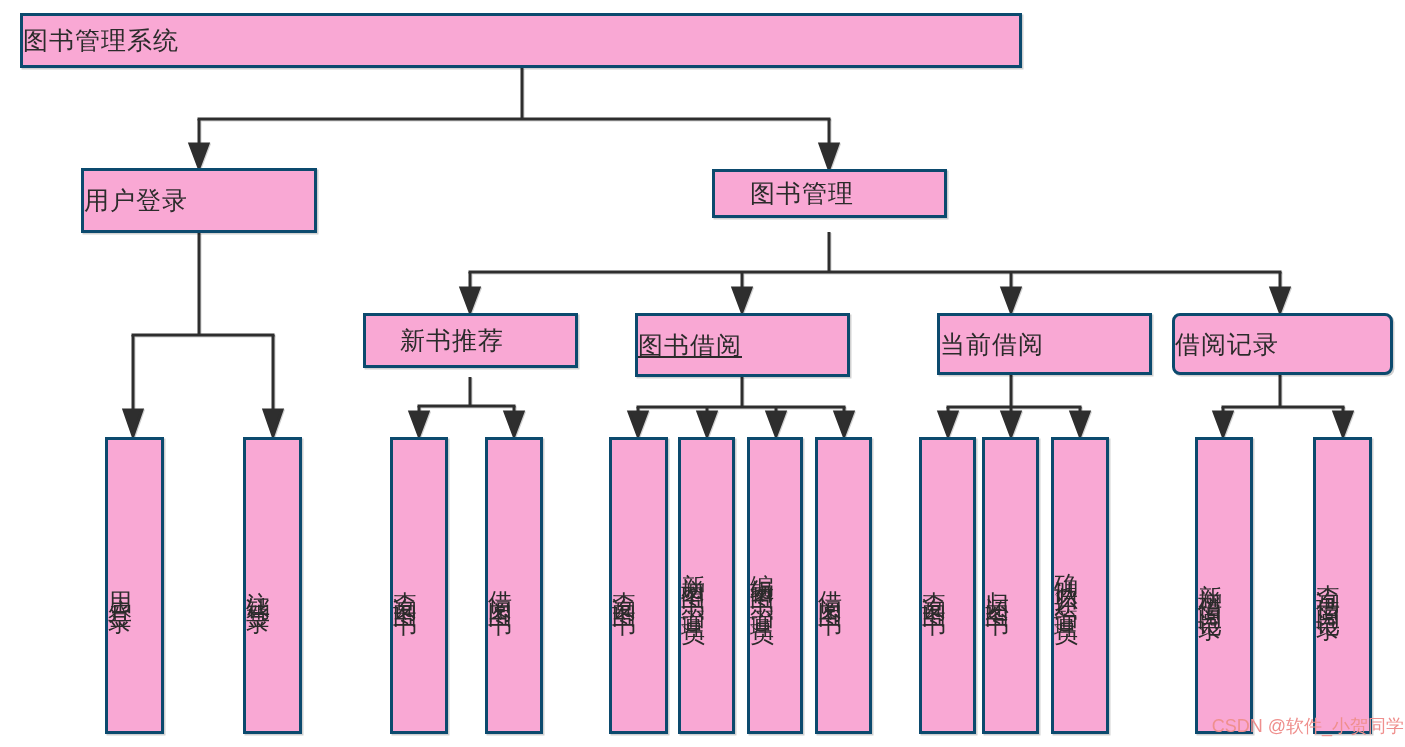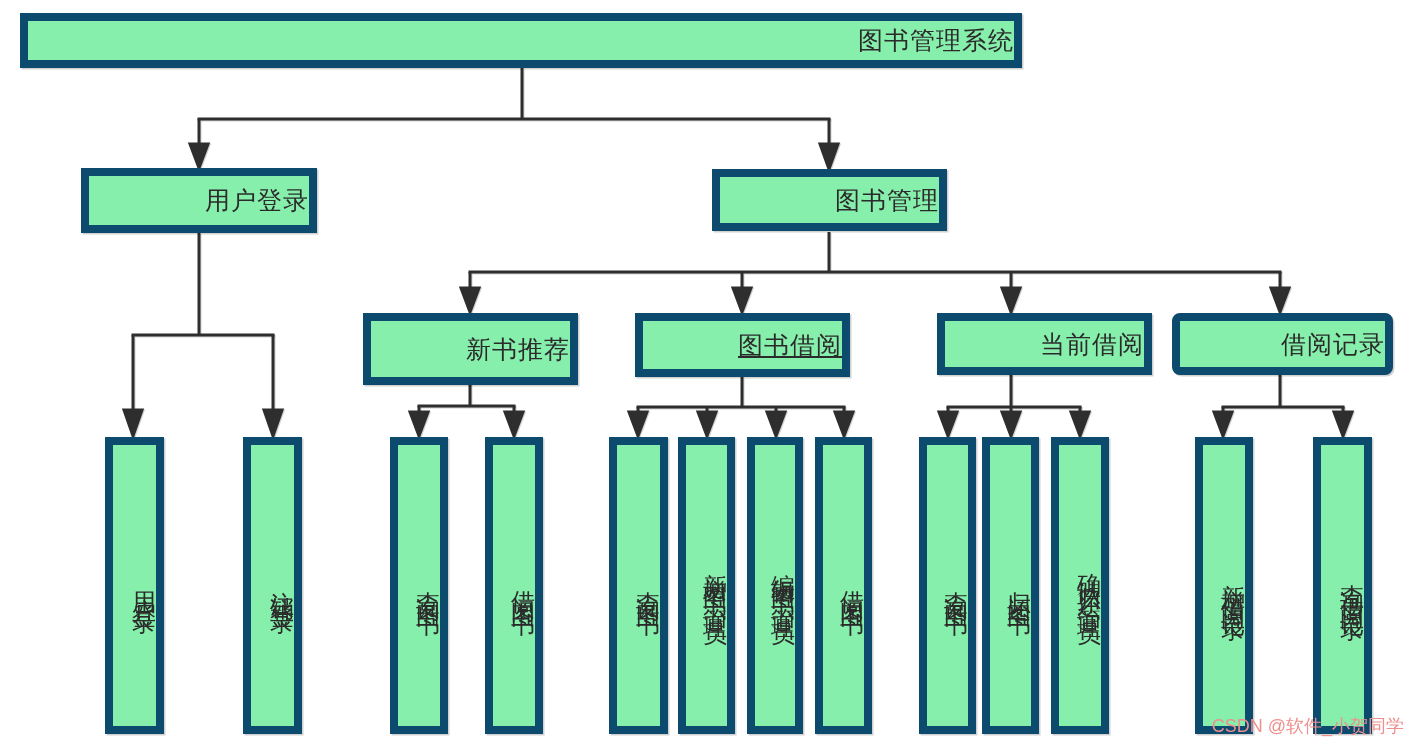--- a/index.html
+++ b/index.html
@@ -9,32 +9,32 @@
     font-family: "Liberation Sans", "DejaVu Sans", sans-serif;
     position: relative;
     overflow: hidden;
   }
   #stage { position: absolute; inset: 0; width: 1405px; height: 747px; }
   svg.wires { position: absolute; left: 0; top: 0; z-index: 1;
     filter: drop-shadow(1.5px 1.5px 0 rgba(0,0,0,0.18)); }
   .box {
     position: absolute;
     box-sizing: border-box;
-    background: #86efac;
-    border: 8px solid #0c4a6e;
+    background: #f9a8d4;
+    border: 3px solid #0c4a6e;
     box-shadow: 1.5px 1.5px 0 rgba(0,0,0,0.18);
-    display: flex; align-items: center; justify-content: flex-end;
+    display: flex; align-items: center; justify-content: flex-start;
     color: #2b2b2b;
     z-index: 2;
   }
   .hlabel { font-size: 25px; letter-spacing: 1px; white-space: nowrap; }
   .root   { left: 20px;  top: 13px;  width: 1002px; height: 55px; }
   .n-user { left: 81px;  top: 168px; width: 236px; height: 65px; }
-  .n-mgmt { left: 712px; top: 169px; width: 235px; height: 62px; }
-  .n-rec     { left: 363px;  top: 313px; width: 215px; height: 72px; }
+  .n-mgmt { left: 712px; top: 169px; width: 235px; height: 49px; padding-left: 35px; }
+  .n-rec     { left: 363px;  top: 313px; width: 215px; height: 55px; padding-left: 34px; }
   .n-borrow  { left: 635px;  top: 313px; width: 215px; height: 64px; text-decoration: underline; }
   .n-current { left: 937px;  top: 313px; width: 215px; height: 62px; }
   .n-record  { left: 1172px; top: 313px; width: 221px; height: 62px; border-radius: 8px; }
   .leaf { top: 437px; height: 297px; }
   .leaf .vlabel {
     writing-mode: vertical-lr;
     text-orientation: mixed;
     font-size: 24px;
     letter-spacing: 7px;
     line-height: 1;

